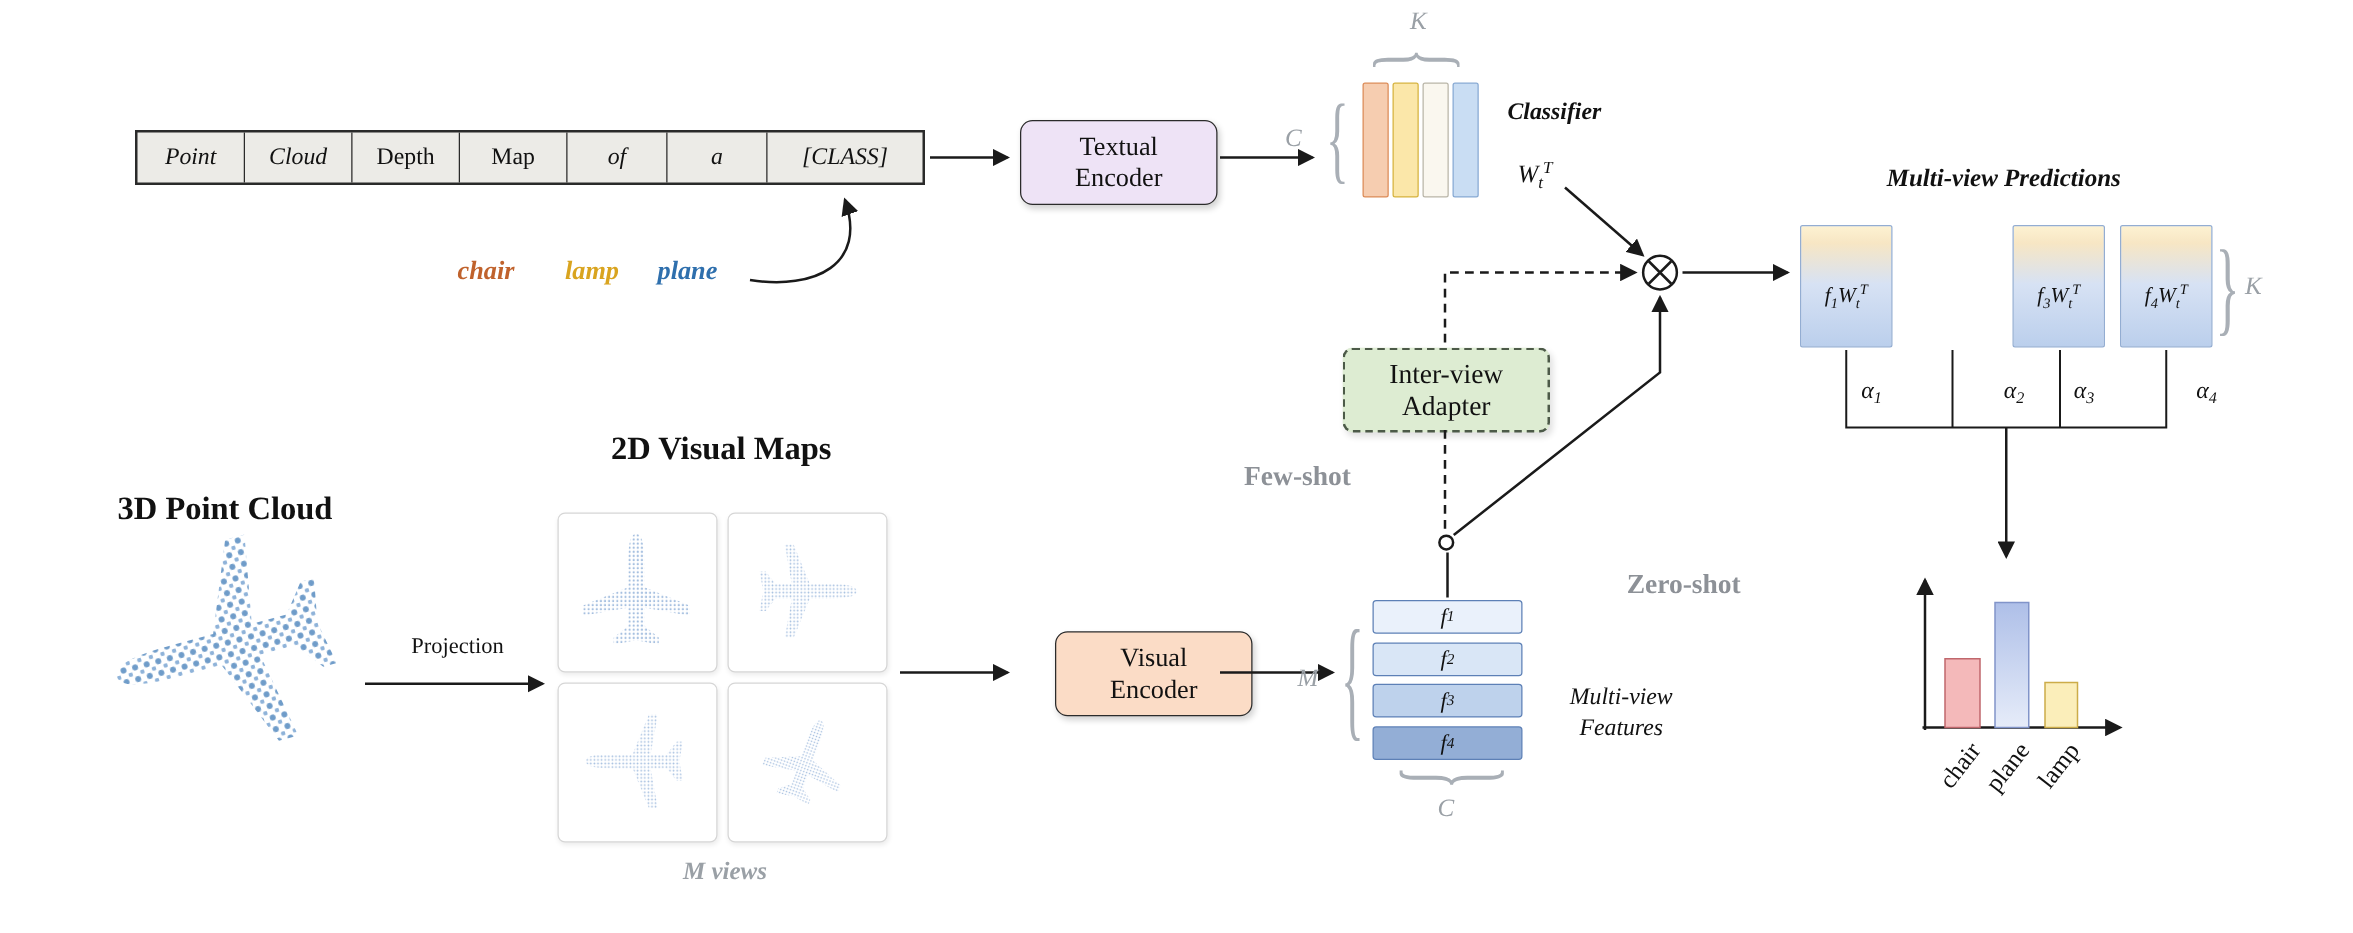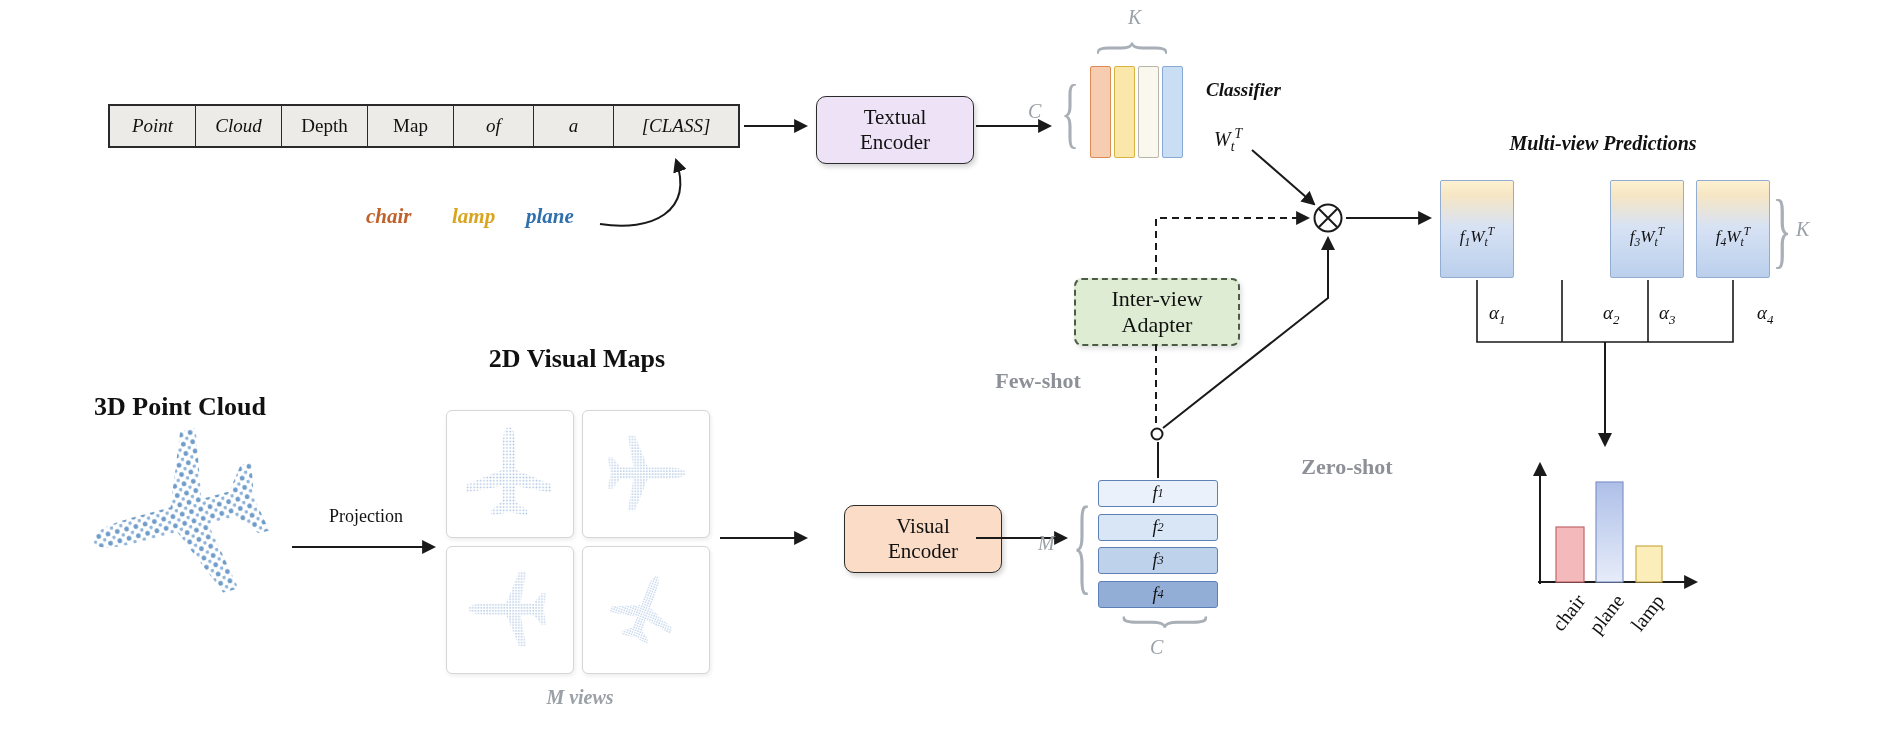--- a/index.html
+++ b/index.html
@@ -210,20 +210,22 @@
   <div class="abs brace center" style="left:1062px;top:524px;width:40px;height:40px;font-size:38px;z-index:1;">
     <span style="transform:scale(1,2.85);">{</span>
   </div>
   <div class="abs glabel" style="left:1038px;top:532px;z-index:3;">M</div>
 
   <div class="abs brace center" style="left:1138px;top:602px;width:40px;height:40px;font-size:38px;z-index:1;">
     <span style="transform:rotate(-90deg) scale(1,2.65);">{</span>
   </div>
   <div class="abs glabel" style="left:1150px;top:636px;z-index:3;">C</div>
 
+  <div class="abs caption pre" style="left:1232px;top:546px;width:130px;text-align:center;z-index:3;">Multi-view
+Features</div>
 
   <div class="abs caption" style="left:1462px;top:130px;width:282px;text-align:center;font-weight:700;font-size:20px;z-index:3;">Multi-view Predictions</div>
 
   <div class="abs pbox" style="left:1440px;top:180px;z-index:1;">
     <span><span>f</span><sub>1</sub><span>W</span><sub>t</sub><sup>T</sup></span>
   </div>
   <div class="abs pbox" style="left:1610px;top:180px;z-index:1;">
     <span><span>f</span><sub>3</sub><span>W</span><sub>t</sub><sup>T</sup></span>
   </div>
   <div class="abs pbox" style="left:1696px;top:180px;z-index:1;">

